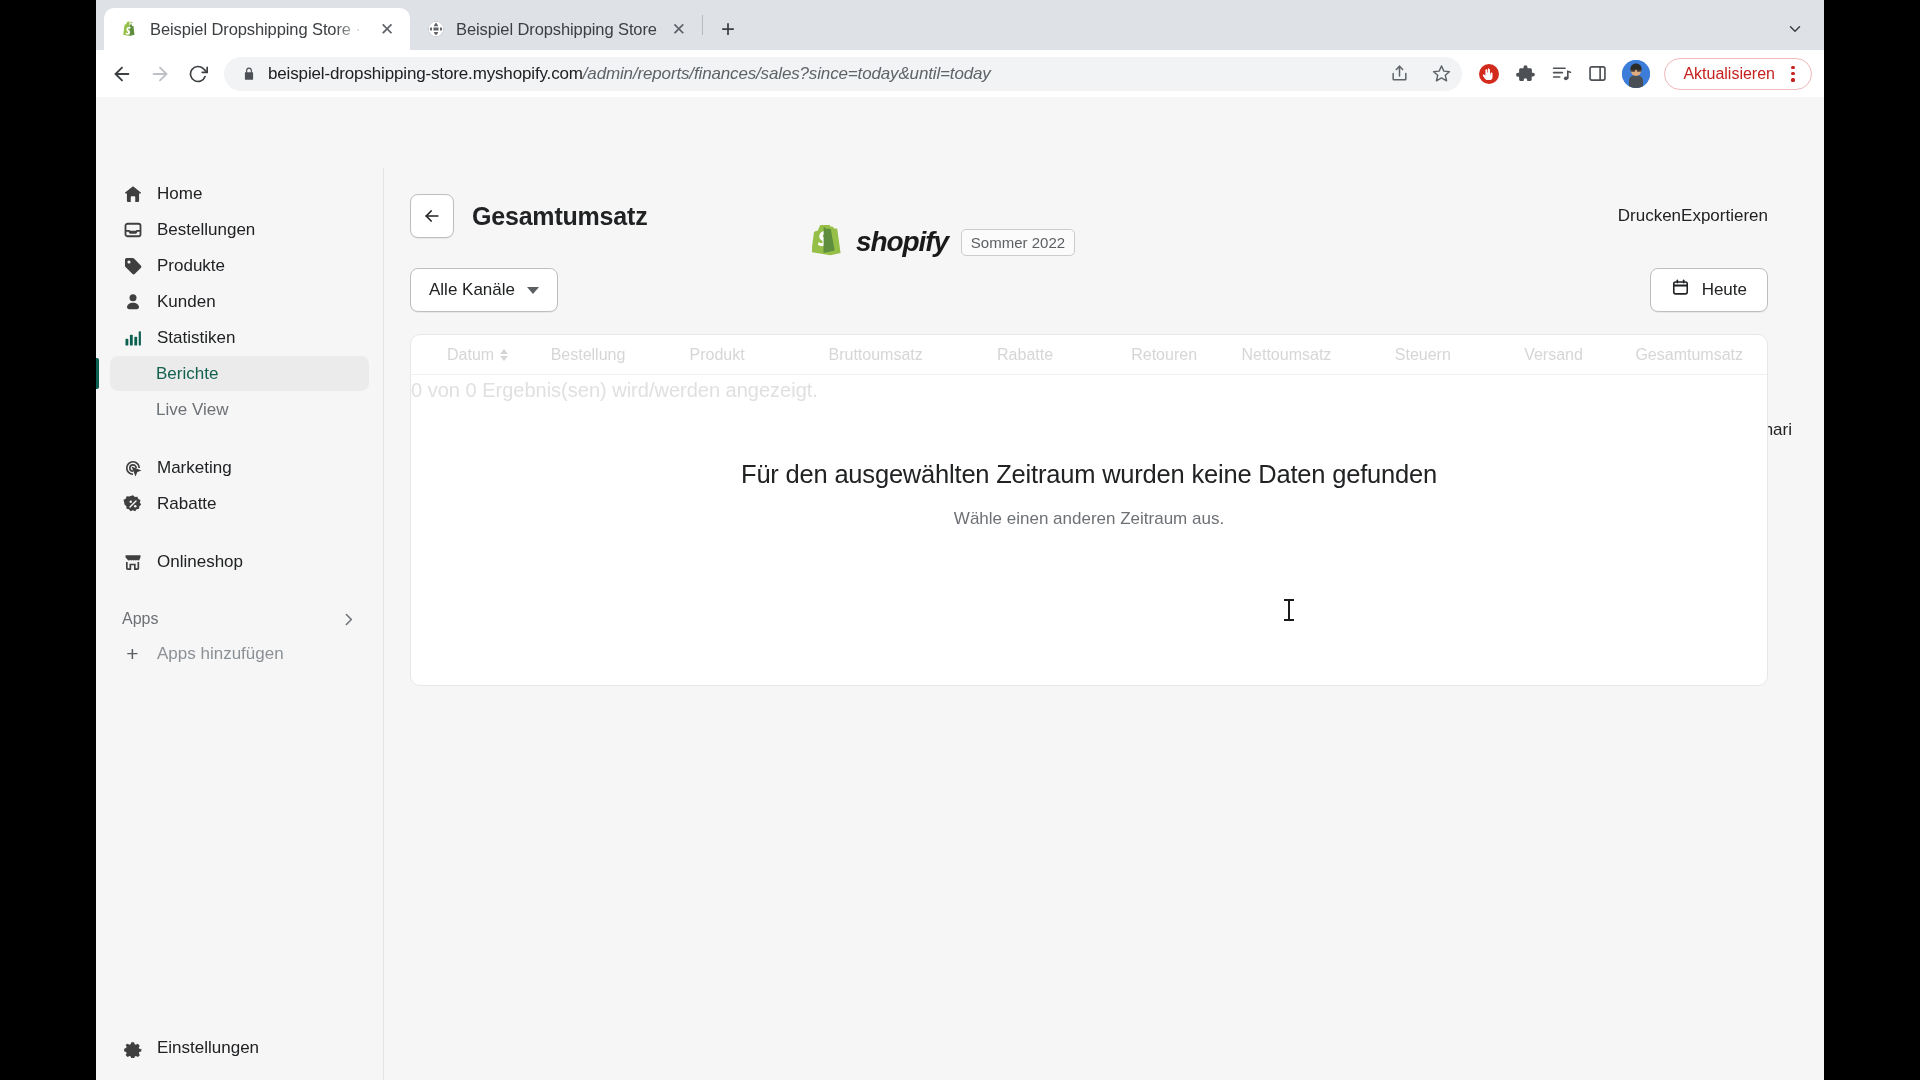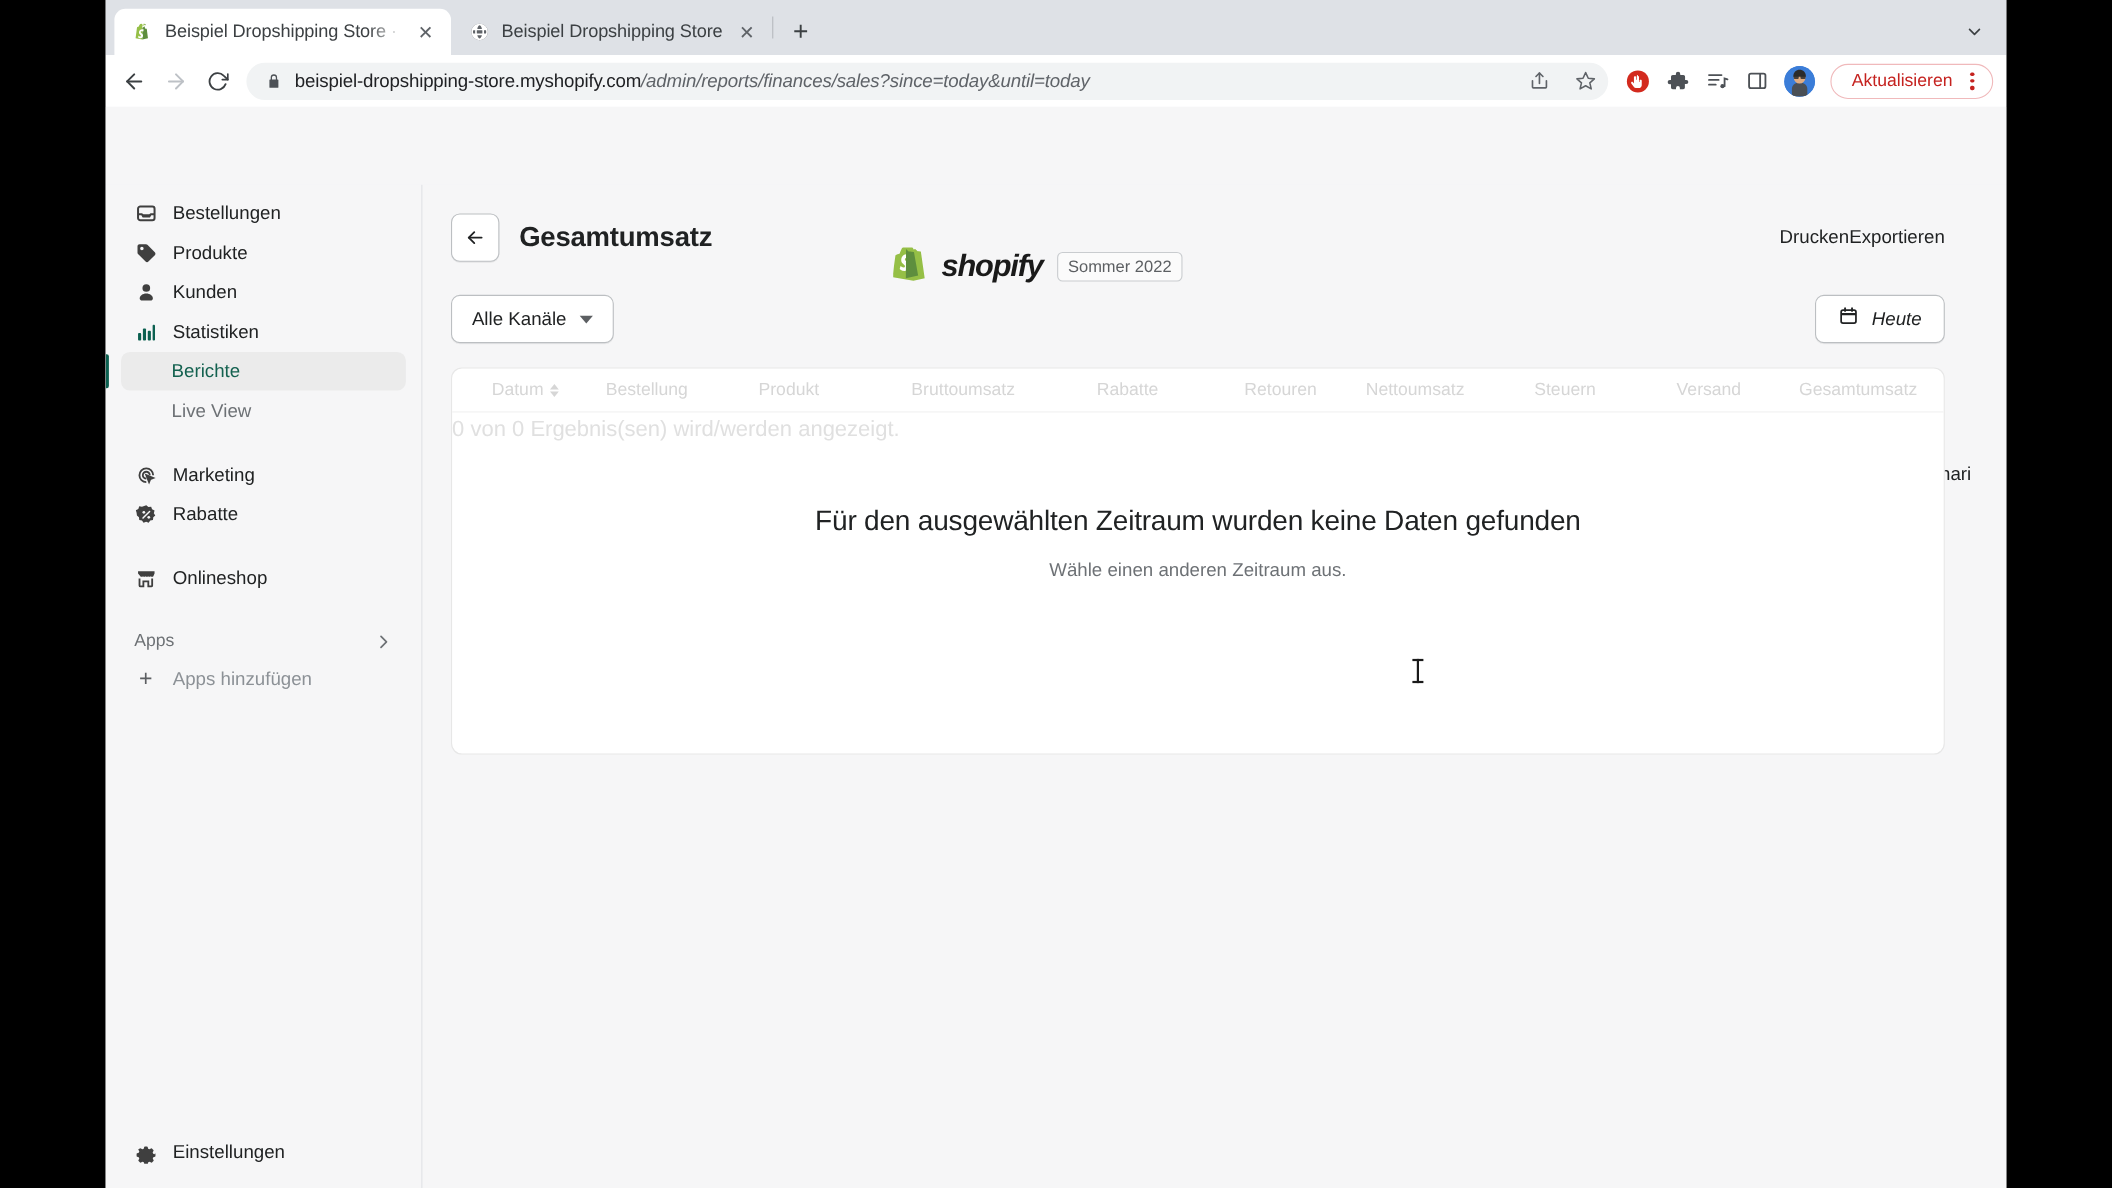--- a/index.html
+++ b/index.html
@@ -342,21 +342,21 @@
     height: 44px;
     background: #ffffff;
     border: 1px solid #bcbfc2;
     border-radius: 8px;
     display: flex; align-items: center; gap: 12px;
     padding: 0 18px;
     font-size: 17px;
     color: #202223;
     box-shadow: 0 1px 0 rgba(0,0,0,0.05);
   }
-  .pill-btn.right { margin-left: auto; padding: 0 20px; font-style: italic; }
+  .pill-btn.right { margin-left: auto; padding: 0 20px; }
   .caret { width: 0; height: 0; border-left: 6px solid transparent; border-right: 6px solid transparent; border-top: 7px solid #5c5f62;}
 
   .card {
     background: #ffffff;
     border: 1px solid #e7e7e7;
     border-radius: 10px;
     height: 352px;
     overflow: hidden;
     position: relative;
   }
@@ -568,20 +568,28 @@
       <div class="user-area">
         <span class="user-avatar">LC</span>
         <span class="user-name">Leon Chaudhari</span>
       </div>
     </div>
 
     <div class="body-split">
 
       <div class="sidebar">
 
+        <div class="nav-item">
+          <span class="nav-icon">
+            <svg width="20" height="20" viewBox="0 0 24 24" fill="#3f3f3f">
+                <path d="M12 2.6L2.6 10.3c-.4.3-.2 1 .4 1h1.7v9.2c0 .6.4 1 1 1h3.6v-5.8c0-.6.4-1 1-1h3.4c.6 0 1 .4 1 1v5.8h3.6c.6 0 1-.4 1-1v-9.2H21c.6 0 .8-.7.4-1L12 2.6z"></path>
+              </svg>
+          </span>
+          <span>Home</span>
+        </div>
 
         <div class="nav-item">
           <span class="nav-icon">
             <svg width="20" height="20" viewBox="0 0 24 24" fill="none" stroke="#3f3f3f" stroke-width="2.2" stroke-linejoin="round">
                 <rect x="3" y="4.5" width="18" height="15" rx="2.5"></rect>
                 <path d="M3 13h4.2l1.4 2.4h6.8l1.4-2.4H21" fill="#3f3f3f" stroke="#3f3f3f"></path>
               </svg>
           </span>
           <span>Bestellungen</span>
         </div>

